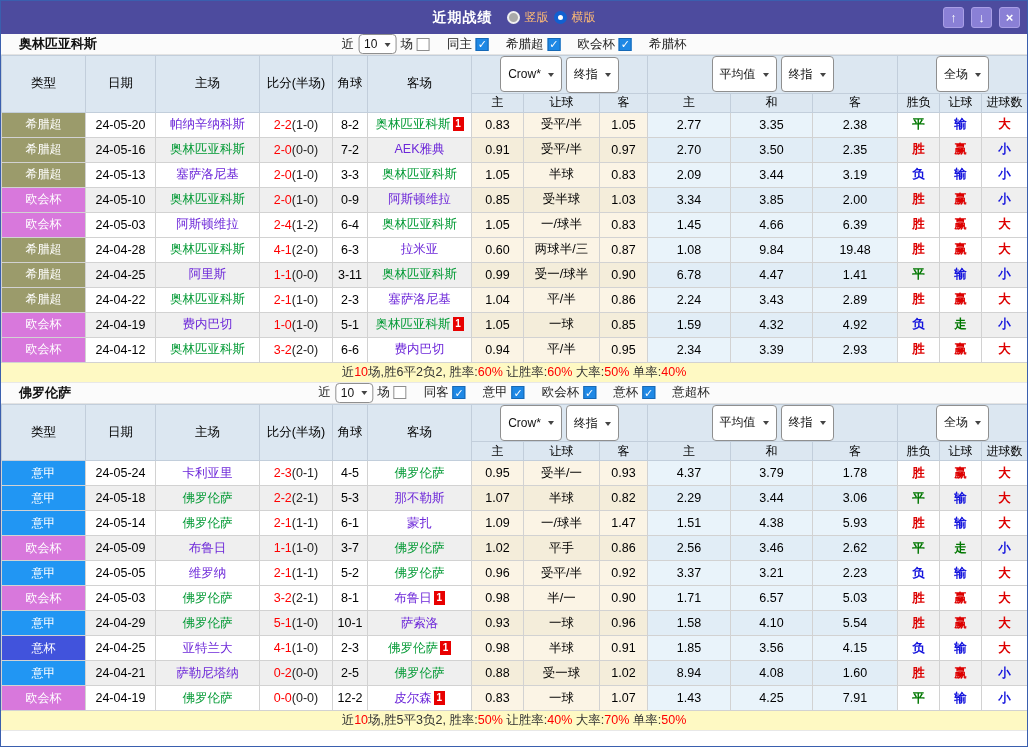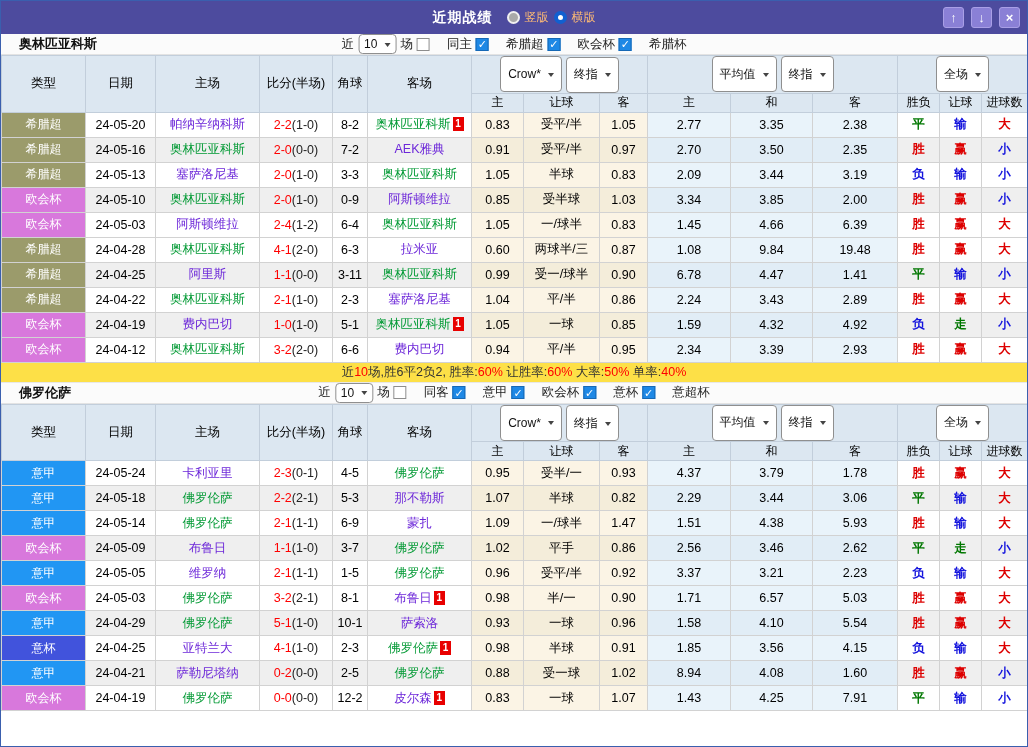--- a/index.html
+++ b/index.html
@@ -47,21 +47,21 @@
   td.tcell{color:#fff;font-size:12px}
   .tg{color:#009933}
   .tk{color:#6d28d9}
   .sc{color:#f00}
   .half{color:#222}
   .bdg{display:inline-block;min-width:11px;height:14px;line-height:14px;background:#e80000;color:#fff;
        font-size:10px;font-weight:bold;margin-left:2px;padding:0 1px;vertical-align:1px}
   td.rs{font-weight:bold}
   .c-red{color:#dd0000}.c-green{color:#007700}.c-blue{color:#1414dd}
 
-  .summary{height:20px;line-height:19px;text-align:center;font-size:12.5px;color:#333;background:#fde047;border-bottom:1px solid #e8e8e8}
+  .summary{height:20px;line-height:19px;text-align:center;font-size:12.5px;color:#333;background:#fef9c3;border-bottom:1px solid #e8e8e8}
   .summary .r{color:#f00}
 </style>
 </head>
 <body>
 
 <div class="panel">
   <div class="titlebar">
     <span class="ttl">近期战绩</span>
     <span class="radios">
       <span class="rad off"></span>
@@ -455,21 +455,21 @@
             <td class="av">3.06</td>
             <td class="rs c-green">平</td>
             <td class="rs c-blue">输</td>
             <td class="rs c-red">大</td>
           </tr>
           <tr>
             <td class="tcell" style="background: rgb(33, 150, 243);">意甲</td>
             <td>24-05-14</td>
             <td><span class="tg">佛罗伦萨</span></td>
             <td><span class="sc">2-1</span><span class="half">(1-1)</span></td>
-            <td>6-9</td>
+            <td>6-1</td>
             <td><span class="tk">蒙扎</span></td>
             <td class="lt">1.09</td>
             <td class="lt">一/球半</td>
             <td class="lt">1.47</td>
             <td class="av">1.51</td>
             <td class="av">4.38</td>
             <td class="av">5.93</td>
             <td class="rs c-red">胜</td>
             <td class="rs c-blue">输</td>
             <td class="rs c-red">大</td>
@@ -489,21 +489,21 @@
             <td class="av">2.62</td>
             <td class="rs c-green">平</td>
             <td class="rs c-green">走</td>
             <td class="rs c-blue">小</td>
           </tr>
           <tr>
             <td class="tcell" style="background: rgb(33, 150, 243);">意甲</td>
             <td>24-05-05</td>
             <td><span class="tk">维罗纳</span></td>
             <td><span class="sc">2-1</span><span class="half">(1-1)</span></td>
-            <td>1-5</td>
+            <td>5-2</td>
             <td><span class="tg">佛罗伦萨</span></td>
             <td class="lt">0.96</td>
             <td class="lt">受平/半</td>
             <td class="lt">0.92</td>
             <td class="av">3.37</td>
             <td class="av">3.21</td>
             <td class="av">2.23</td>
             <td class="rs c-blue">负</td>
             <td class="rs c-blue">输</td>
             <td class="rs c-red">大</td>
@@ -588,14 +588,15 @@
             <td class="lt">1.07</td>
             <td class="av">1.43</td>
             <td class="av">4.25</td>
             <td class="av">7.91</td>
             <td class="rs c-green">平</td>
             <td class="rs c-blue">输</td>
             <td class="rs c-blue">小</td>
           </tr>
         </tbody>
       </table>
+      <div class="summary"><span>近</span><span class="r">10</span><span>场,胜5平3负2, 胜率:</span><span class="r">50%</span><span> 让胜率:</span><span class="r">40%</span><span> 大率:</span><span class="r">70%</span><span> 单率:</span><span class="r">50%</span></div>
     </div>
 </div>
 
 </body></html>

